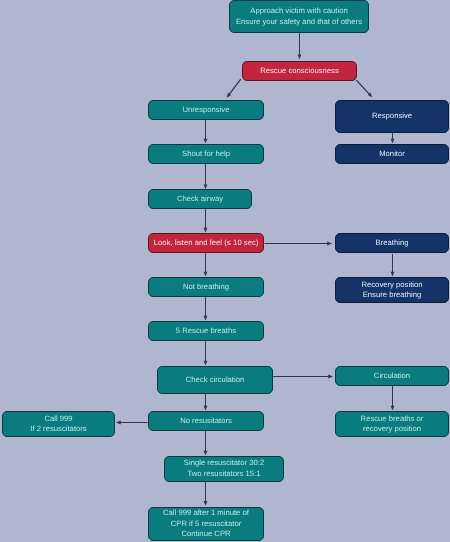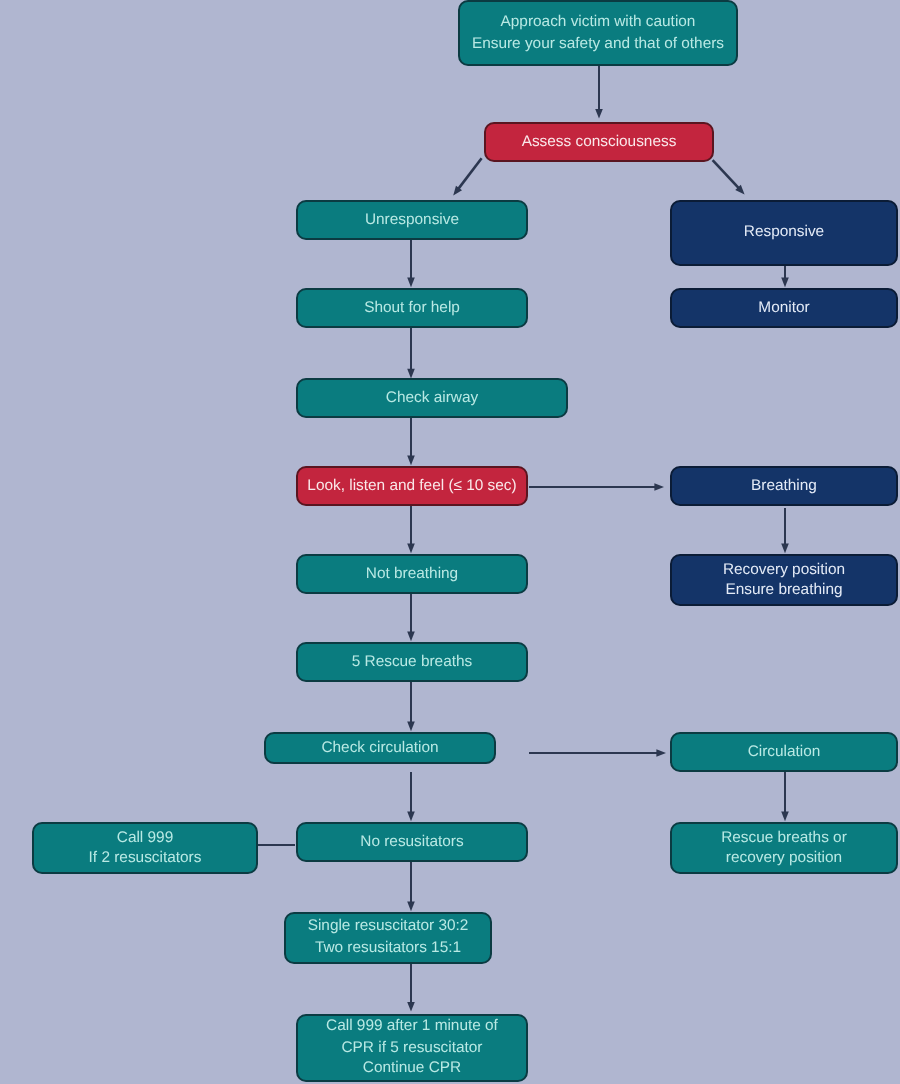--- a/index.html
+++ b/index.html
@@ -103,21 +103,21 @@
   </svg>
 
   <div class="node teal" style="left:229px;top:0px;width:140px;height:33px">
     <div class="node-text">
       <span>Approach victim with caution</span>
       <span>Ensure your safety and that of others</span>
     </div>
   </div>
   <div class="node red" style="left:242px;top:61px;width:115px;height:20px">
     <div class="node-text">
-      <span>Assess consciousness</span>
+      <span>Rescue consciousness</span>
     </div>
   </div>
   <div class="node teal" style="left:148px;top:100px;width:116px;height:20px">
     <div class="node-text">
       <span>Unresponsive</span>
     </div>
   </div>
   <div class="node navy" style="left:335px;top:100px;width:114px;height:33px">
     <div class="node-text">
       <span>Responsive</span>
@@ -126,21 +126,21 @@
   <div class="node teal" style="left:148px;top:144px;width:116px;height:20px">
     <div class="node-text">
       <span>Shout for help</span>
     </div>
   </div>
   <div class="node navy" style="left:335px;top:144px;width:114px;height:20px">
     <div class="node-text">
       <span>Monitor</span>
     </div>
   </div>
-  <div class="node teal" style="left:148px;top:189px;width:136px;height:20px">
+  <div class="node teal" style="left:148px;top:189px;width:104px;height:20px">
     <div class="node-text">
       <span>Check airway</span>
     </div>
   </div>
   <div class="node red" style="left:148px;top:233px;width:116px;height:20px">
     <div class="node-text">
       <span>Look, listen and feel (≤ 10 sec)</span>
     </div>
   </div>
   <div class="node teal" style="left:148px;top:277px;width:116px;height:20px">
@@ -157,48 +157,48 @@
     <div class="node-text">
       <span>Recovery position</span>
       <span>Ensure breathing</span>
     </div>
   </div>
   <div class="node teal" style="left:148px;top:321px;width:116px;height:20px">
     <div class="node-text">
       <span>5 Rescue breaths</span>
     </div>
   </div>
-  <div class="node teal" style="left:132px;top:366px;width:116px;height:16px">
+  <div class="node teal" style="left:157px;top:366px;width:116px;height:28px">
     <div class="node-text">
       <span>Check circulation</span>
     </div>
   </div>
   <div class="node teal" style="left:335px;top:366px;width:114px;height:20px">
     <div class="node-text">
       <span>Circulation</span>
     </div>
   </div>
-  <div class="node teal" style="left:16px;top:411px;width:113px;height:26px">
+  <div class="node teal" style="left:2px;top:411px;width:113px;height:26px">
     <div class="node-text">
       <span>Call 999</span>
       <span>If 2 resuscitators</span>
     </div>
   </div>
   <div class="node teal" style="left:148px;top:411px;width:116px;height:20px">
     <div class="node-text">
       <span>No resusitators</span>
     </div>
   </div>
   <div class="node teal" style="left:335px;top:411px;width:114px;height:26px">
     <div class="node-text">
       <span>Rescue breaths or</span>
       <span>recovery position</span>
     </div>
   </div>
-  <div class="node teal" style="left:142px;top:456px;width:104px;height:25.5px">
+  <div class="node teal" style="left:164px;top:456px;width:120px;height:25.5px">
     <div class="node-text">
       <span>Single resuscitator 30:2</span>
       <span>Two resusitators 15:1</span>
     </div>
   </div>
   <div class="node teal" style="left:148px;top:506.5px;width:116px;height:34.5px">
     <div class="node-text">
       <span>Call 999 after 1 minute of</span>
       <span>CPR if 5 resuscitator</span>
       <span>Continue CPR</span>

